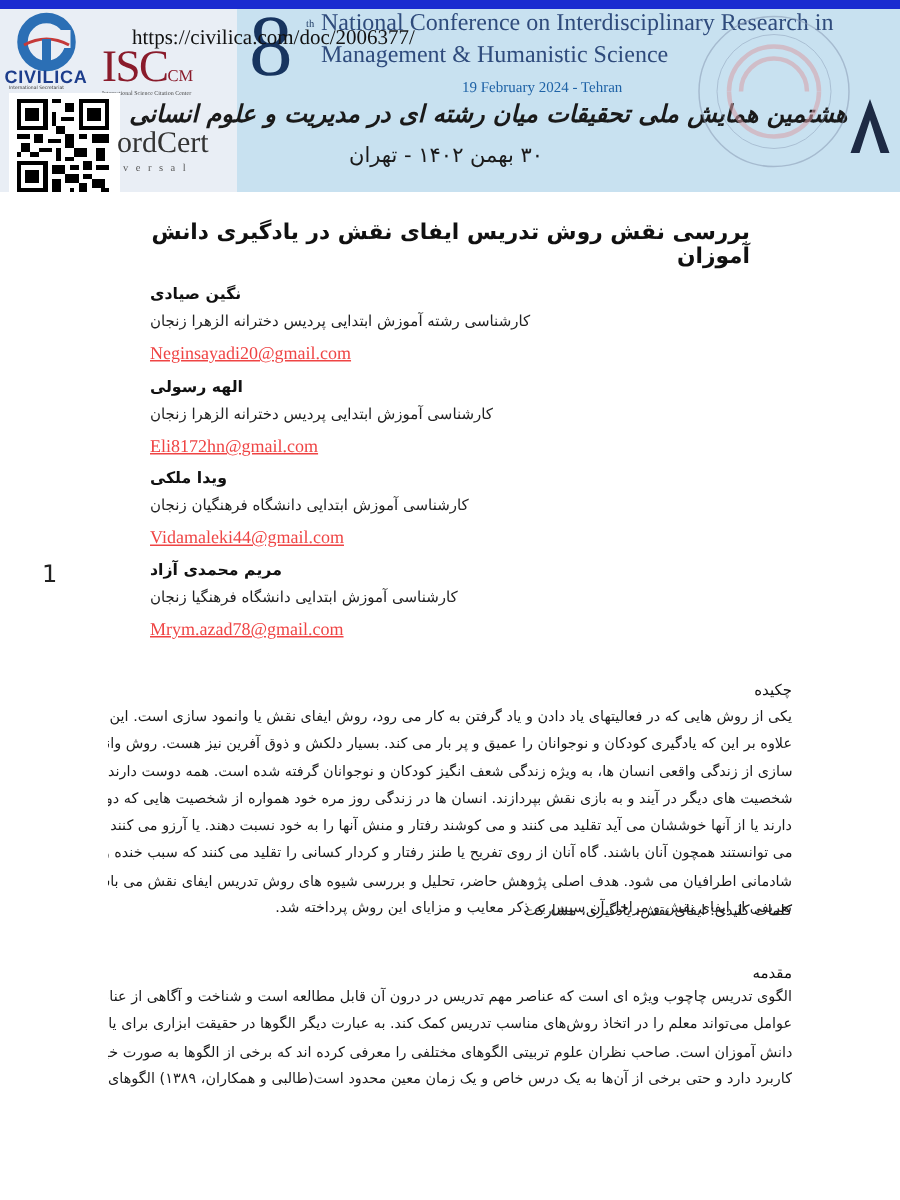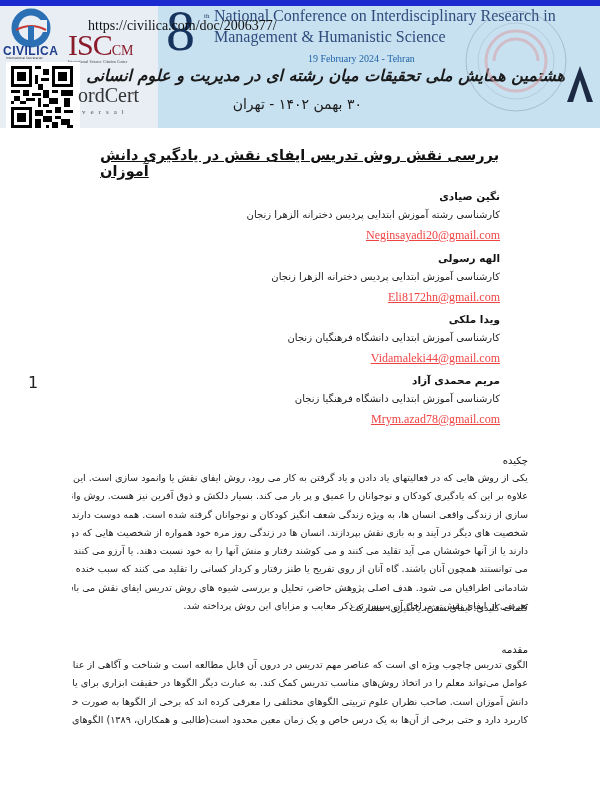--- a/index.html
+++ b/index.html
@@ -10,21 +10,21 @@
     .banner { position: absolute; left: 0; top: 0; width: 600px; height: 128px; background: #ffffff; }
     .banner-topbar { position: absolute; left: 0; top: 0; width: 600px; height: 6px; background: #1b2bd0; }
     .banner-left { position: absolute; left: 0; top: 6px; width: 158px; height: 122px; background: #e9eef5; }
     .banner-main { position: absolute; left: 158px; top: 6px; width: 442px; height: 122px; background: #c8e1f0; }
 
     .civilica-logo { position: absolute; left: 6px; top: 8px; width: 50px; height: 50px; }
     .civilica-label { position: absolute; left: 3px; top: 44px; font-family: "Liberation Sans", sans-serif; font-size: 12px; font-weight: bold; color: #1d3d8c; letter-spacing: 0.5px; }
     .civilica-sub { position: absolute; left: 6px; top: 56px; font-size: 3px; color: #333; }
 
     .isc-logo { position: absolute; left: 68px; top: 28px; font-family: "Liberation Serif", serif; font-size: 30px; color: #8a1b2b; font-weight: normal; letter-spacing: -1px; }
-    .isc-logo small { font-size: 14px; letter-spacing: 0; }
+    .isc-logo small { font-size: 11px; letter-spacing: 0; }
     .isc-sub { position: absolute; left: 68px; top: 59px; font-family: "Liberation Serif", serif; font-size: 4px; color: #444; }
 
     .qr { position: absolute; left: 6px; top: 62px; width: 74px; height: 68px; background: #fff; }
     .qr svg { position: absolute; left: 4px; top: 4px; }
 
     .ordcert { position: absolute; left: 78px; top: 84px; font-family: "Liberation Serif", serif; font-size: 20px; color: #333; }
     .ordcert-sub { position: absolute; left: 82px; top: 108px; font-family: "Liberation Serif", serif; font-size: 7px; color: #555; letter-spacing: 5px; }
 
     .url-overlay { position: absolute; left: 88px; top: 18px; font-family: "Liberation Serif", serif; font-size: 14px; color: #111; z-index: 5; }
 
@@ -34,23 +34,23 @@
     .conf-title-2 { position: absolute; left: 214px; top: 28px; font-family: "Liberation Serif", serif; font-size: 16px; color: #2f4b7c; white-space: nowrap; }
     .conf-date { position: absolute; left: 308px; top: 53px; font-family: "Liberation Serif", serif; font-size: 10px; color: #1e62a6; white-space: nowrap; }
     .conf-fa { position: absolute; left: 230px; top: 66px; width: 335px; text-align: right; direction: rtl; font-family: "DejaVu Serif", serif; font-size: 16px; font-style: italic; font-weight: bold; color: #1a1a1a; white-space: nowrap; }
     .conf-fa-date { position: absolute; left: 222px; top: 96px; width: 140px; direction: rtl; text-align: right; font-family: "DejaVu Sans", sans-serif; font-size: 14px; color: #1a1a1a; white-space: nowrap; }
     .institute-seal { position: absolute; left: 462px; top: 6px; width: 108px; height: 110px; opacity: 0.55; }
     .fa-eight { position: absolute; left: 565px; top: 64px; width: 30px; height: 40px; }
 
     
     .page-number { position: absolute; left: 28px; top: 373px; font-family: "DejaVu Sans", sans-serif; font-size: 16px; color: #222; }
 
-    .paper-title { position: absolute; left: 100px; top: 147px; width: 400px; text-align: left; direction: rtl; font-family: "DejaVu Sans", sans-serif; font-size: 14.5px; font-weight: bold; color: #111; text-decoration: underline; }
-
-    .author { position: absolute; left: 100px; width: 400px; text-align: right; }
+    .paper-title { position: absolute; left: 100px; top: 147px; width: 400px; text-align: right; direction: rtl; font-family: "DejaVu Sans", sans-serif; font-size: 14.5px; font-weight: bold; color: #111; }
+
+    .author { position: absolute; left: 100px; width: 400px; text-align: left; }
     .author-name { direction: rtl; font-family: "DejaVu Sans", sans-serif; font-weight: bold; font-size: 10.5px; color: #111; display: block; line-height: 18px; }
     .author-affil { direction: rtl; font-family: "DejaVu Sans", sans-serif; font-size: 10px; color: #222; display: block; line-height: 19px; }
     .author-email { font-family: "Liberation Serif", serif; font-size: 12px; color: #ef4444; text-decoration: underline; display: inline-block; line-height: 15px; }
 
     .section-heading { position: absolute; right: 72px; direction: rtl; font-family: "DejaVu Sans", sans-serif; font-size: 10px; font-weight: normal; color: #111; }
 
     .body-text { position: absolute; left: 72px; width: 456px; direction: rtl; text-align: justify; font-family: "DejaVu Sans", sans-serif; font-size: 9.6px; line-height: 18.3px; color: #1a1a1a; }
     .body-text .ln { display: block; text-align: justify; text-align-last: justify; white-space: nowrap; overflow: hidden; }
     .body-text .ln.last { text-align-last: right; }
 

